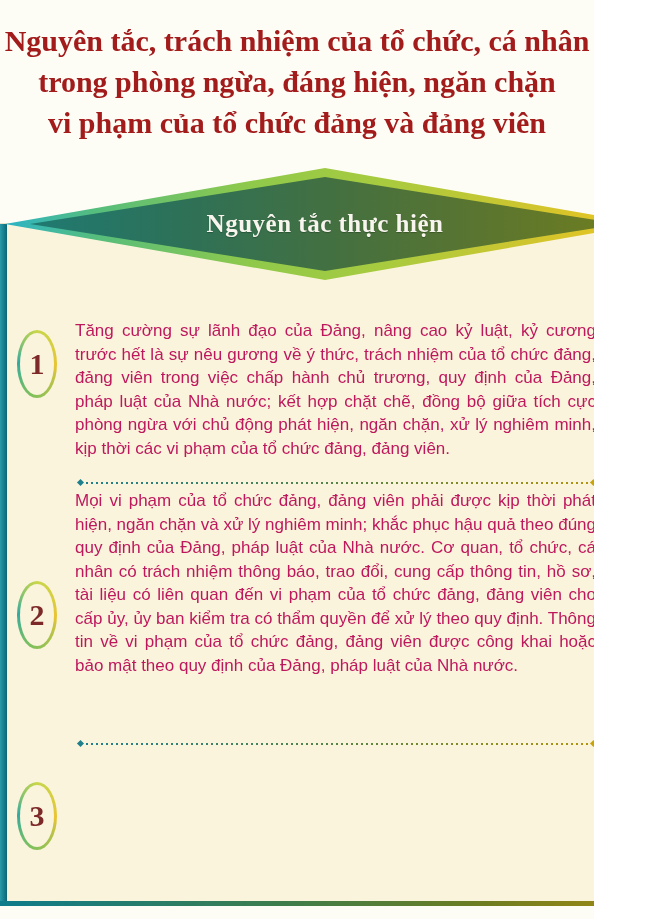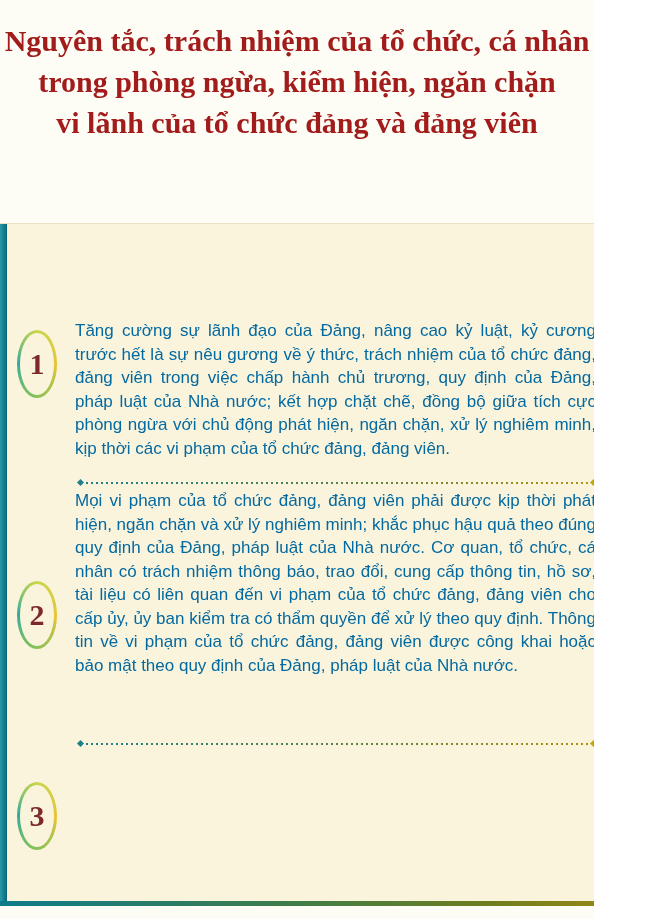--- a/index.html
+++ b/index.html
@@ -79,21 +79,21 @@
   }
   .badge-1{left:17px;top:330px;}
   .badge-2{left:17px;top:581px;}
   .badge-3{left:17px;top:782px;}
 
   
   .para{
     position:absolute;left:75px;width:521px;
     text-align:justify;
     font-size:17px;line-height:23.5px;
-    color:#0369a1;
+    color:#be185d;
   }
   .para-1{top:302px;}
   .para-2{top:472px;}
   .para-3{top:762px;}
 
   
   .separator{position:absolute;left:78px;width:518px;height:7px;}
   .sep-1{top:479px;}
   .sep-2{top:740px;}
   .sep-line{
@@ -108,30 +108,35 @@
   .sep-marker.left{left:0;background:#1e808d;}
   .sep-marker.right{right:0;background:#c8a40a;}
 </style>
 </head>
 <body>
 
 <div class="page">
 
   <header class="title">
     <span>Nguyên tắc, trách nhiệm của tổ chức, cá nhân</span>
-    <span>trong phòng ngừa, kiểm hiện, ngăn chặn</span>
-    <span>vi lãnh của tổ chức đảng và đảng viên</span>
+    <span>trong phòng ngừa, đáng hiện, ngăn chặn</span>
+    <span>vi phạm của tổ chức đảng và đảng viên</span>
   </header>
 
   <div class="content-box">
     <div class="strip-left"></div>
     <div class="strip-right"></div>
     <div class="strip-bottom"></div>
   </div>
 
+  <div class="banner">
+    <div class="diamond-outer"></div>
+    <div class="diamond-inner"></div>
+    <div class="banner-label">Nguyên tắc thực hiện</div>
+  </div>
 
   <div class="num-badge badge-1">
     <div class="num-inner">1</div>
   </div>
   <p class="para para-1">Tăng cường sự lãnh đạo của Đảng, nâng cao kỷ luật, kỷ cương trước hết là sự nêu gương về ý thức, trách nhiệm của tổ chức đảng, đảng viên trong việc chấp hành chủ trương, quy định của Đảng, pháp luật của Nhà nước; kết hợp chặt chẽ, đồng bộ giữa tích cực phòng ngừa với chủ động phát hiện, ngăn chặn, xử lý nghiêm minh, kịp thời các vi phạm của tổ chức đảng, đảng viên.</p>
 
   <div class="separator sep-1">
     <span class="sep-marker left"></span>
     <span class="sep-line"></span>
     <span class="sep-marker right"></span>

